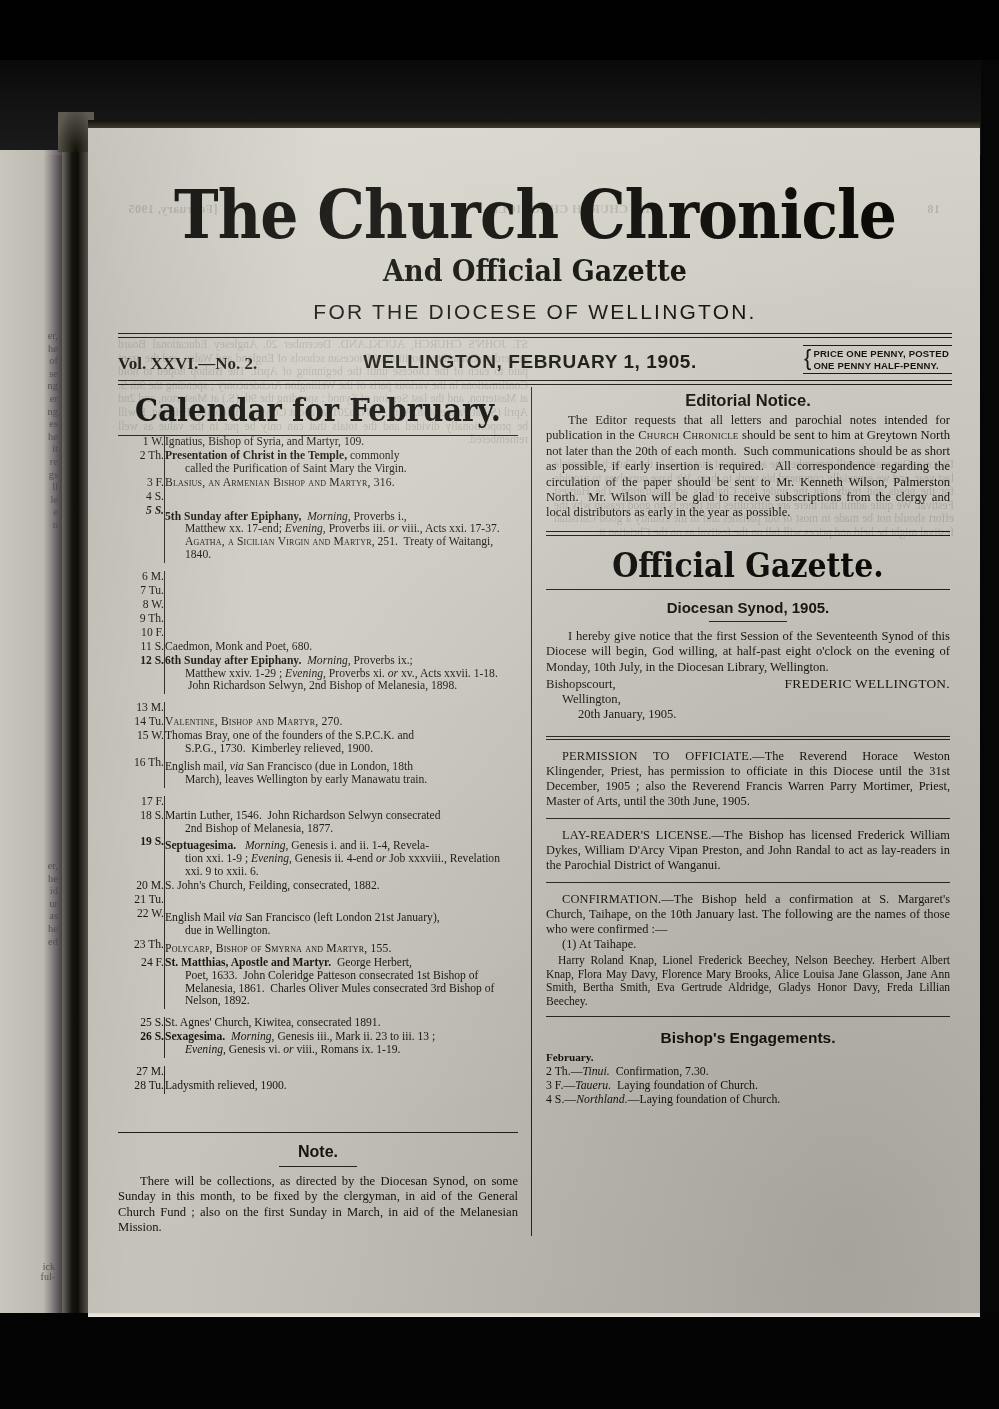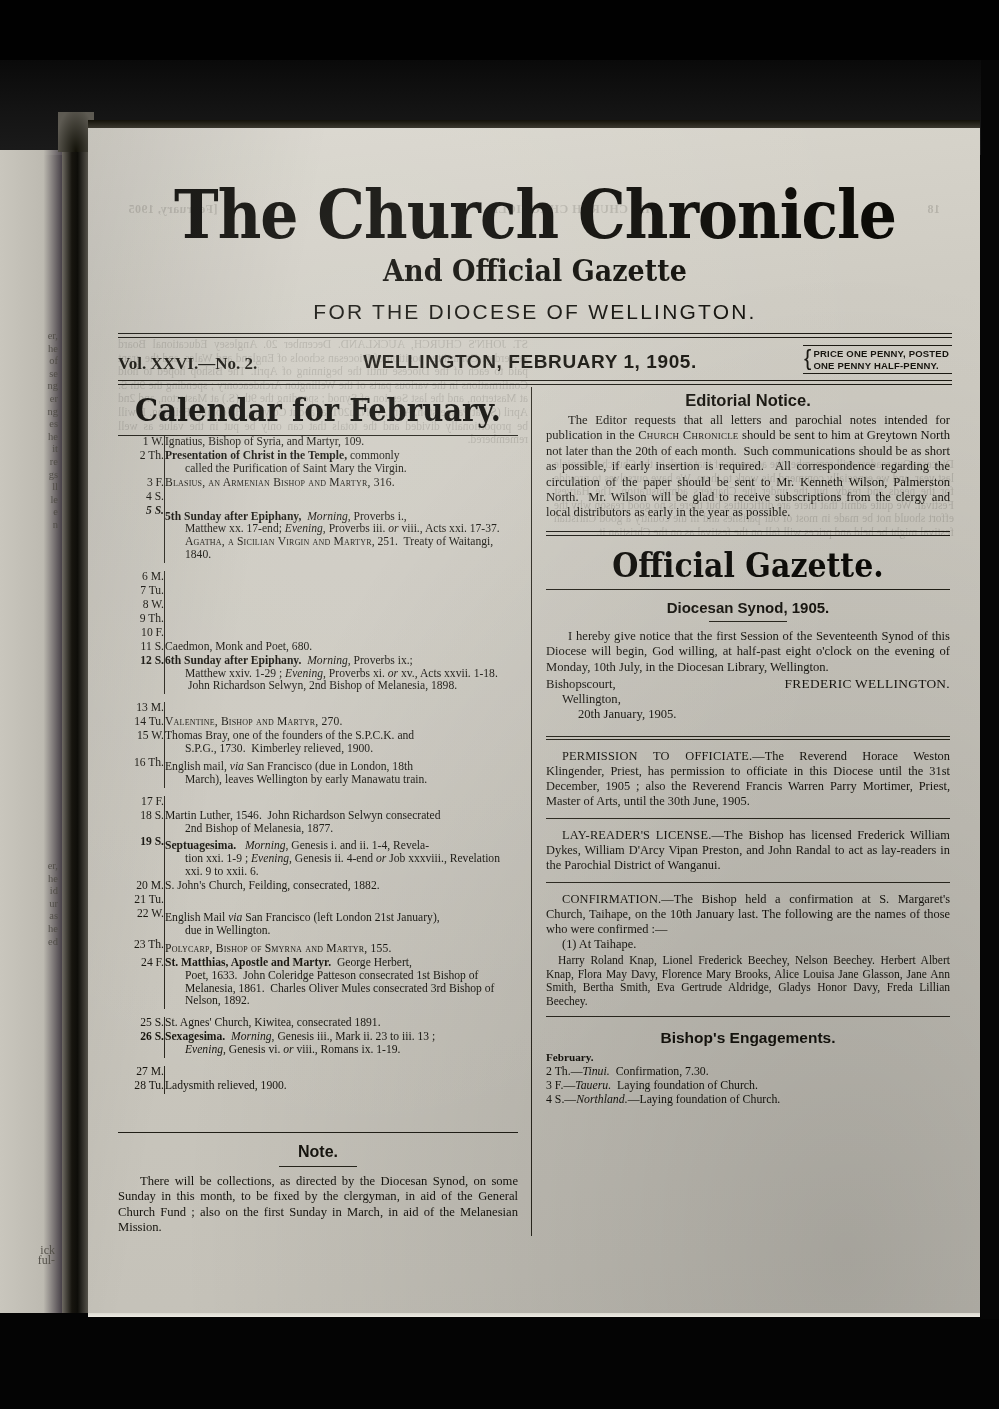--- a/index.html
+++ b/index.html
@@ -15,21 +15,21 @@
   .bed-right{position:absolute;right:0;top:60px;width:18px;bottom:90px;background:#060606;}
 
   
   .facing{position:absolute;left:0;top:150px;width:62px;bottom:96px;
     background:linear-gradient(90deg,#c9c6bd 0%,#bdbab1 70%,#a9a6 100%);}
   .facing-text{position:absolute;left:2px;top:330px;width:56px;
     font-size:10.5px;line-height:12.6px;color:#4a4740;text-align:right;
     font-family:"Liberation Serif",serif;padding-right:3px;opacity:.85;}
   .facing-text2{position:absolute;left:2px;top:860px;width:56px;
     font-size:10.5px;line-height:12.6px;color:#4a4740;text-align:right;padding-right:3px;opacity:.85;}
-  .facing-foot{position:absolute;left:3px;bottom:144px;width:52px;font-size:12px;
+  .facing-foot{position:absolute;left:3px;bottom:128px;width:52px;font-size:10px;
     line-height:9.5px;color:#55524b;text-align:right;}
 
   
   .gutter{position:absolute;left:62px;top:120px;width:26px;bottom:96px;
     background:linear-gradient(90deg,#6e6a62 0%,#17150f 38%,#0e0d09 60%,#55524a 100%);}
   .gutter-top{position:absolute;left:58px;top:112px;width:36px;height:40px;
     background:radial-gradient(ellipse at 50% 100%,#121108 0%,#5d5a52 80%);}
 
   
   .page{position:absolute;left:88px;top:128px;width:892px;bottom:96px;

